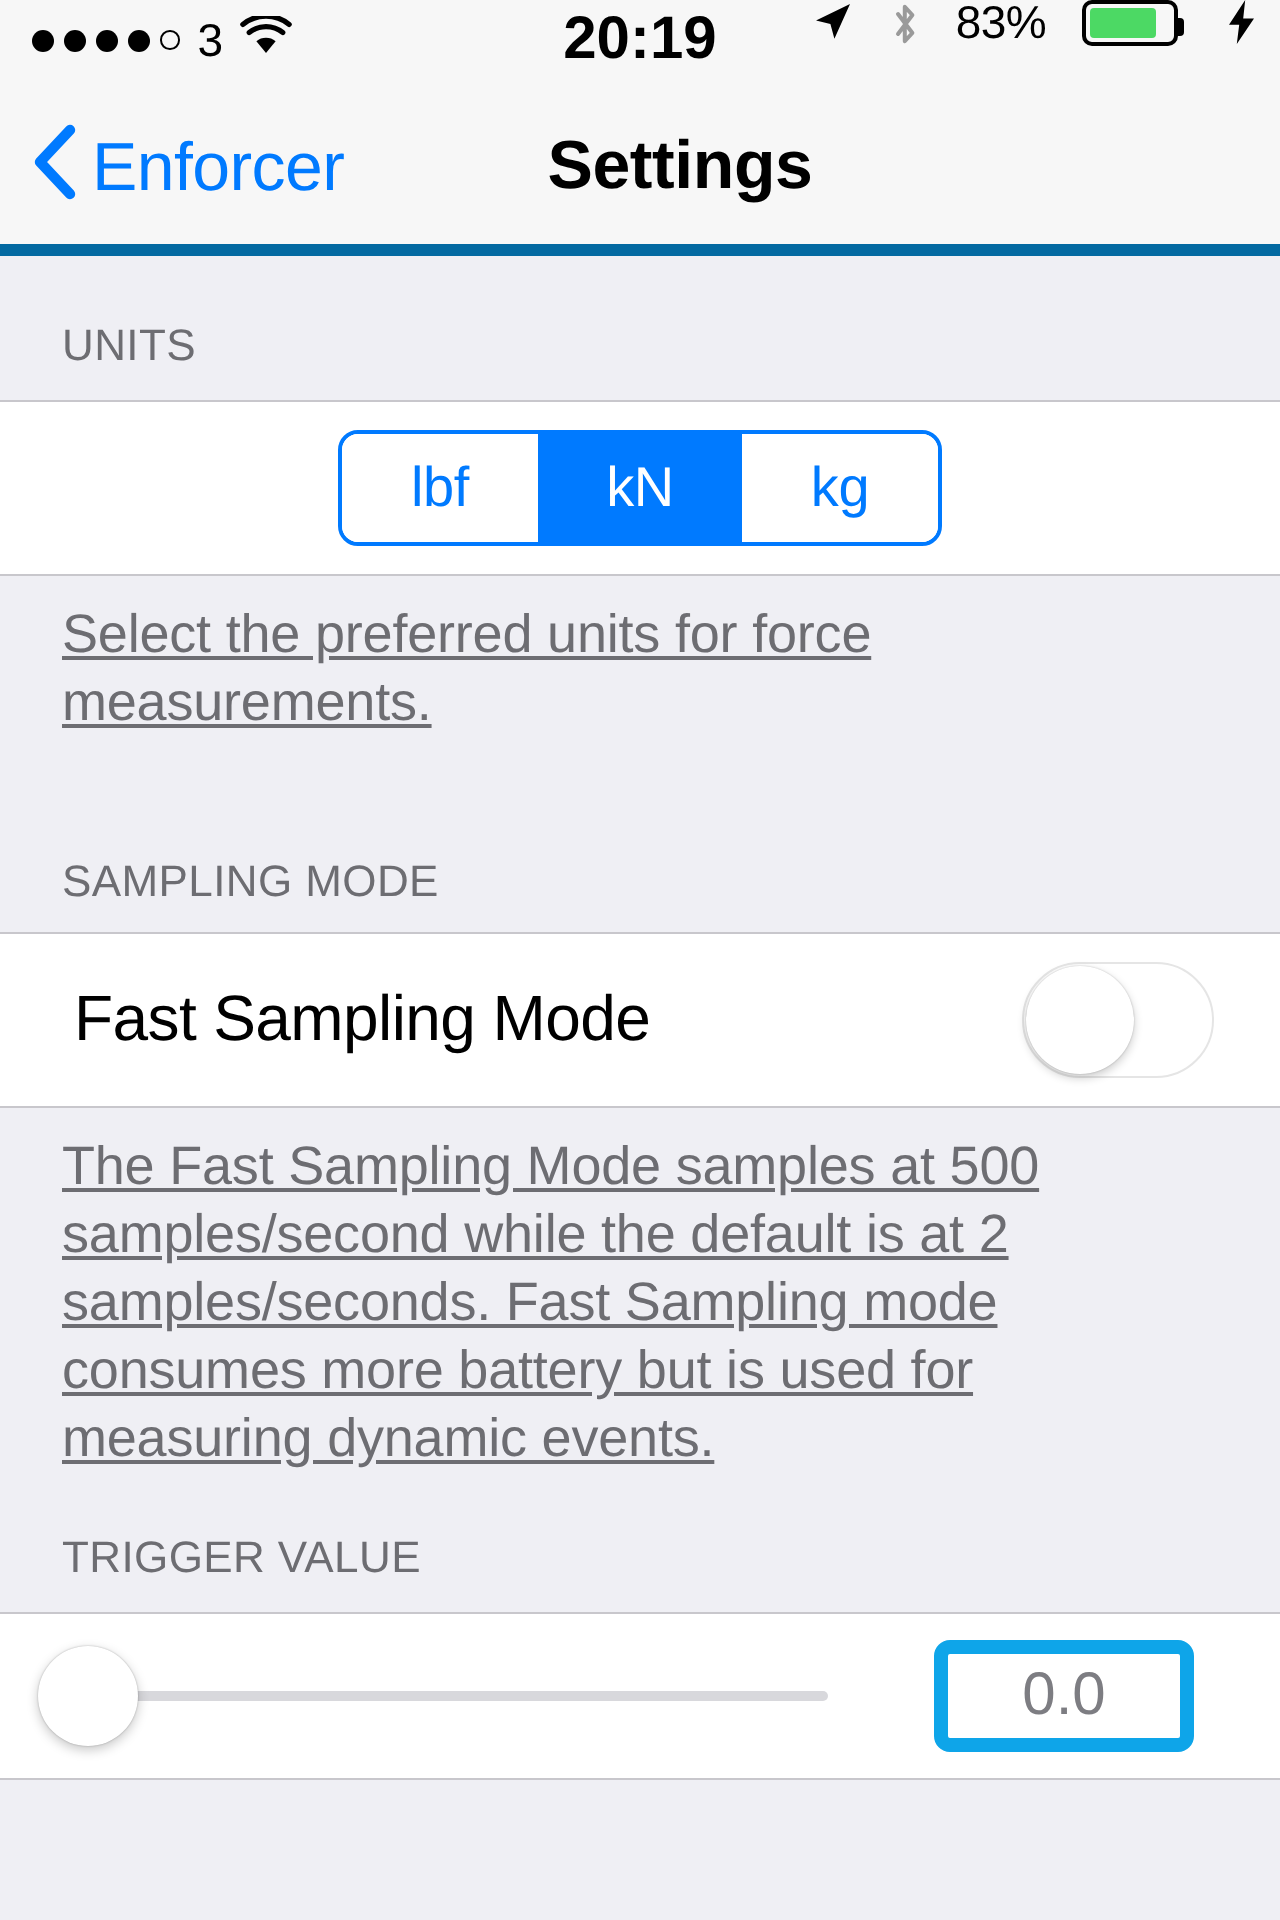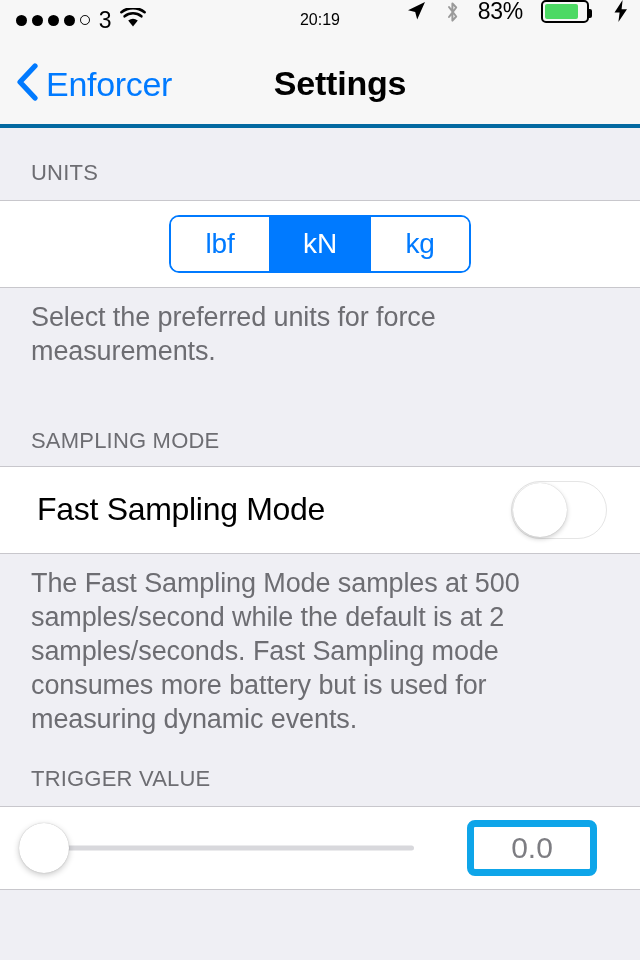--- a/index.html
+++ b/index.html
@@ -68,22 +68,22 @@
   .sb-center {
     position: absolute;
     left: 0; right: 0;
     top: 0;
     height: 40px;
     display: flex;
     align-items: center;
     justify-content: center;
   }
   .clock {
-    font-size: 16px;
-    font-weight: 400;
+    font-size: 30px;
+    font-weight: 700;
     letter-spacing: 0px;
     line-height: 1;
   }
   .sb-right {
     position: absolute;
     right: 12px;
     top: 0;
     height: 40px;
     display: flex;
     gap: 18px;
@@ -124,21 +124,21 @@
     display: block;
   }
 
   
   .nav-bar {
     position: absolute;
     top: 40px; left: 0;
     width: 640px;
     height: 88px;
     background: #f7f7f7;
-    border-bottom: 4px solid #0369a1;
+    border-bottom: 6px solid #0369a1;
     box-sizing: border-box;
   }
   .nav-back {
     position: absolute;
     left: 16px;
     top: 0;
     height: 87px;
     display: flex;
     align-items: center;
     gap: 8px;
@@ -190,20 +190,21 @@
     align-items: flex-end;
     box-sizing: border-box;
   }
   .group-footer {
     font-size: 27px;
     color: #6d6d72;
     line-height: 1.26;
     padding: 12px 40px 0 31px;
     box-sizing: border-box;
     letter-spacing: -0.1px;
+    text-decoration: underline;
   }
   .cell {
     background: #ffffff;
     border-top: 1px solid #c8c7cc;
     border-bottom: 1px solid #c8c7cc;
     box-sizing: border-box;
     position: relative;
     width: 640px;
   }
 

